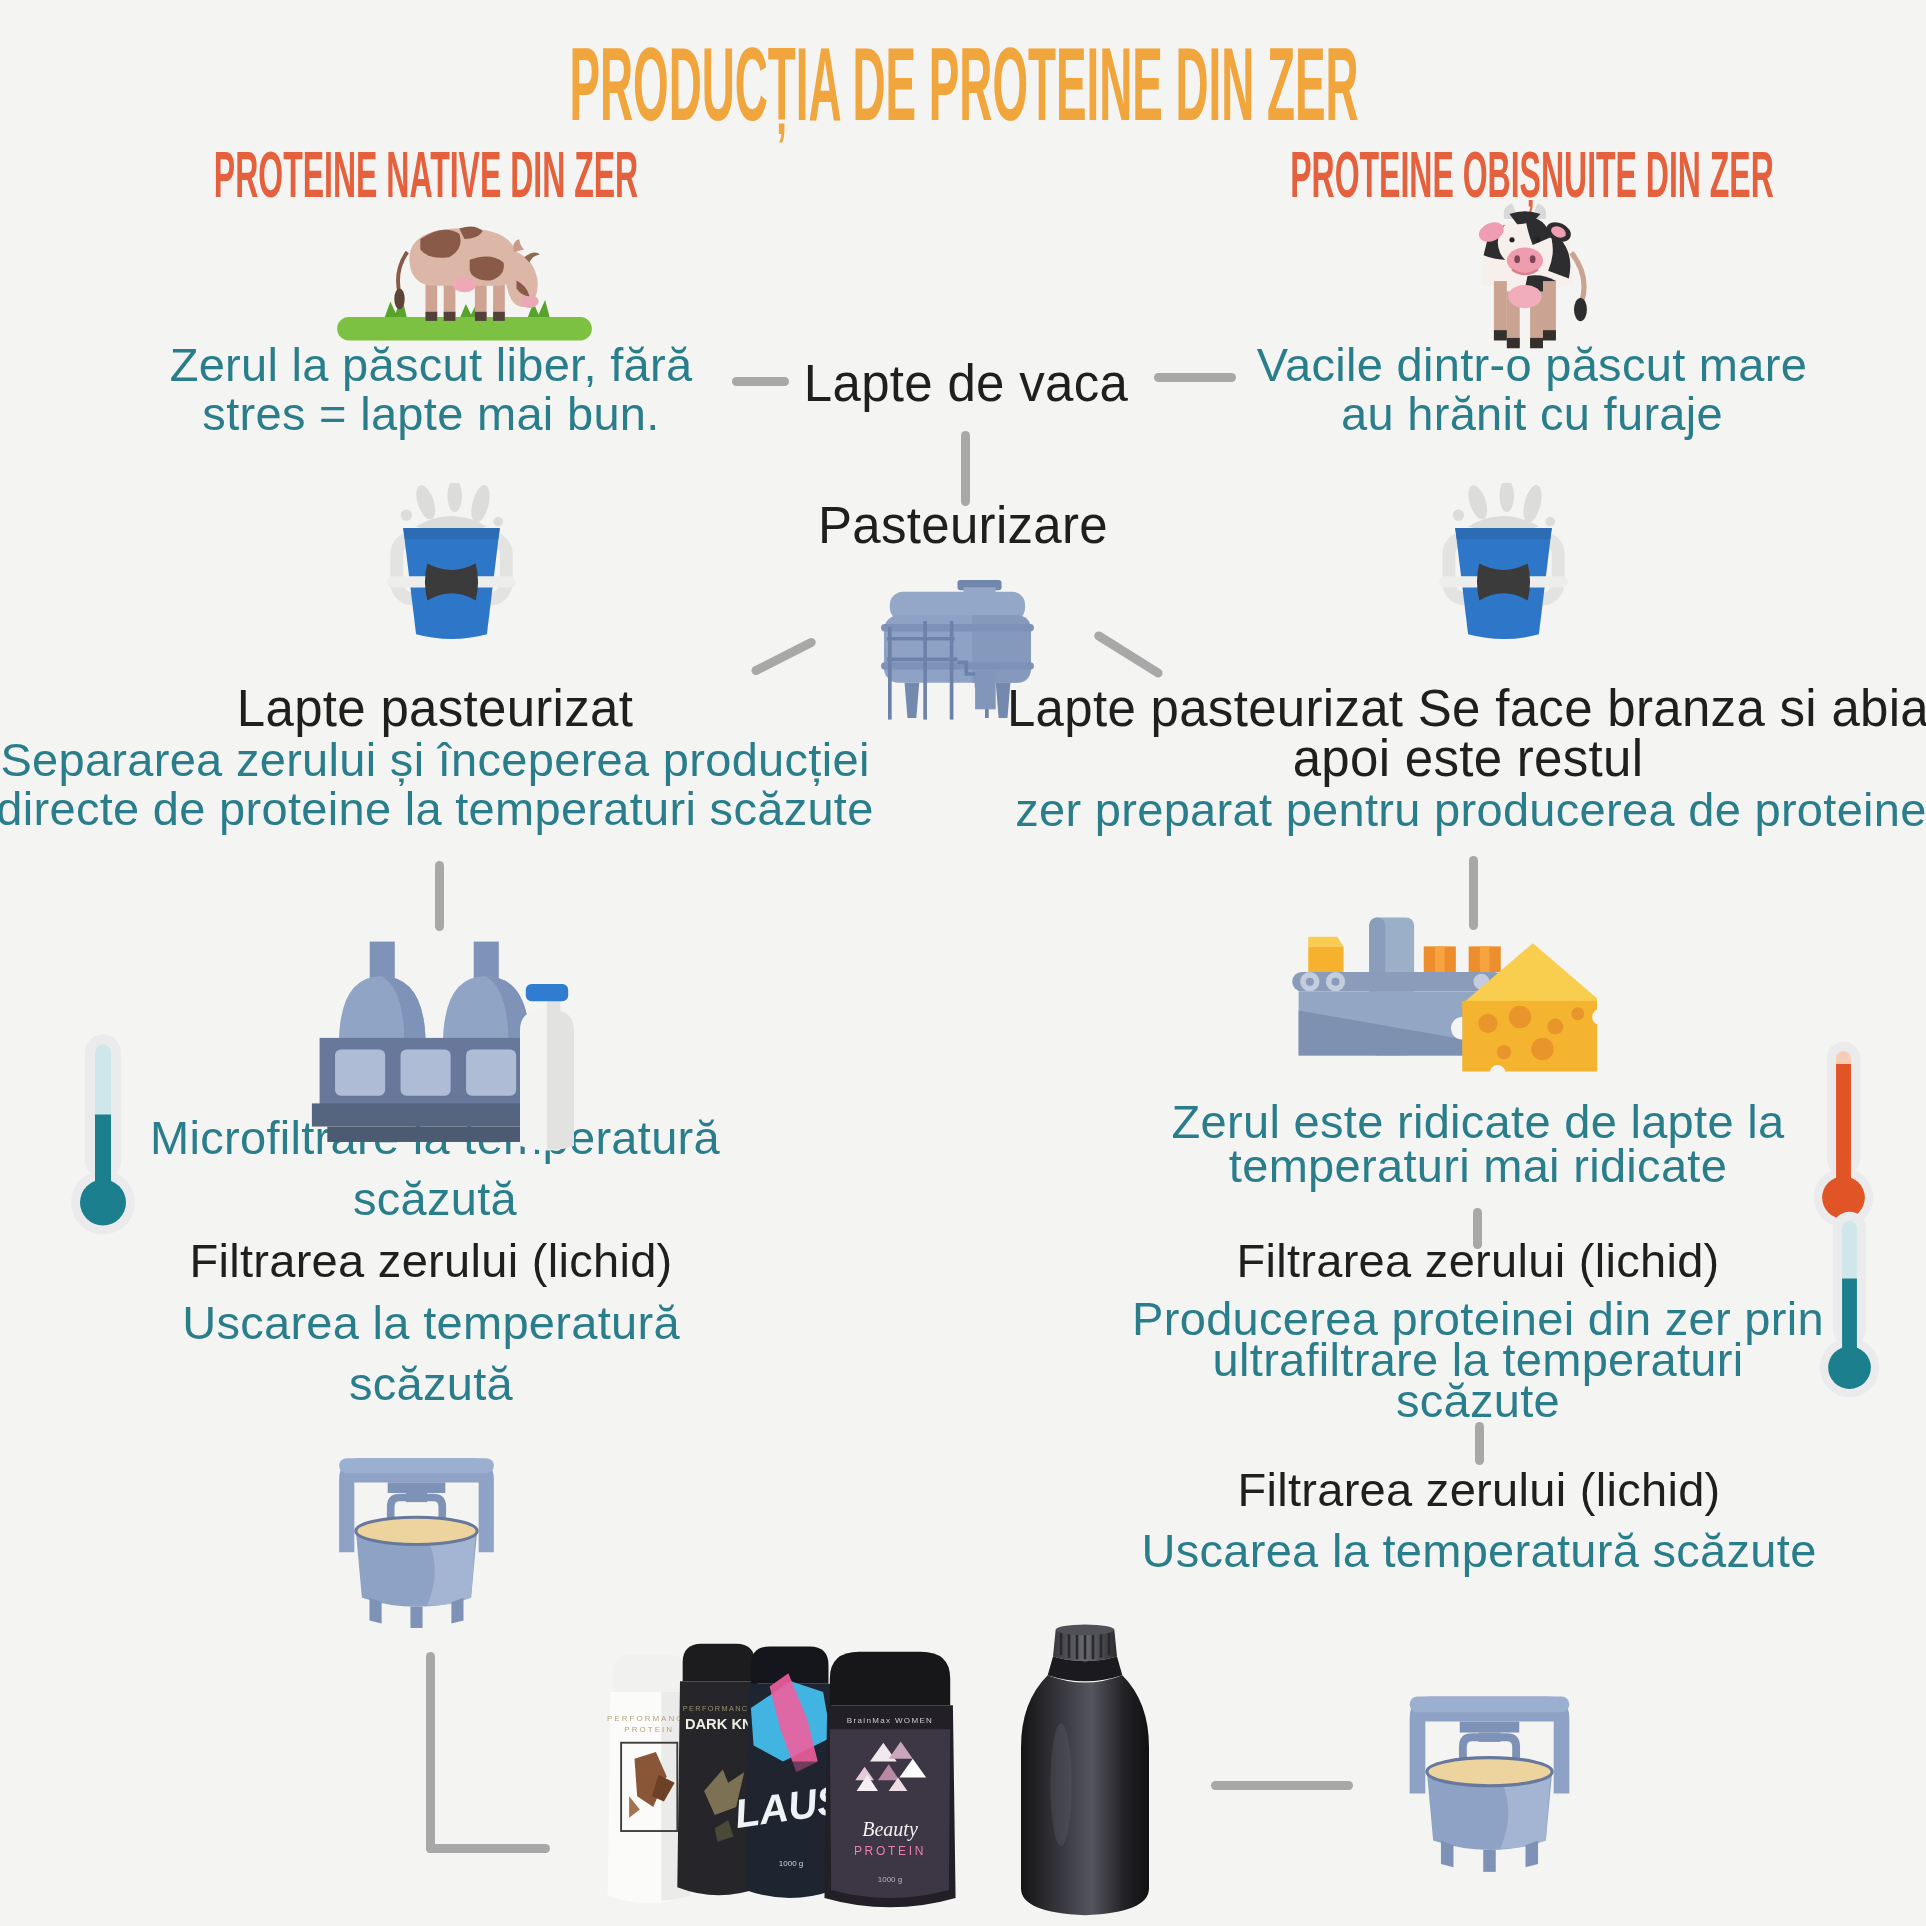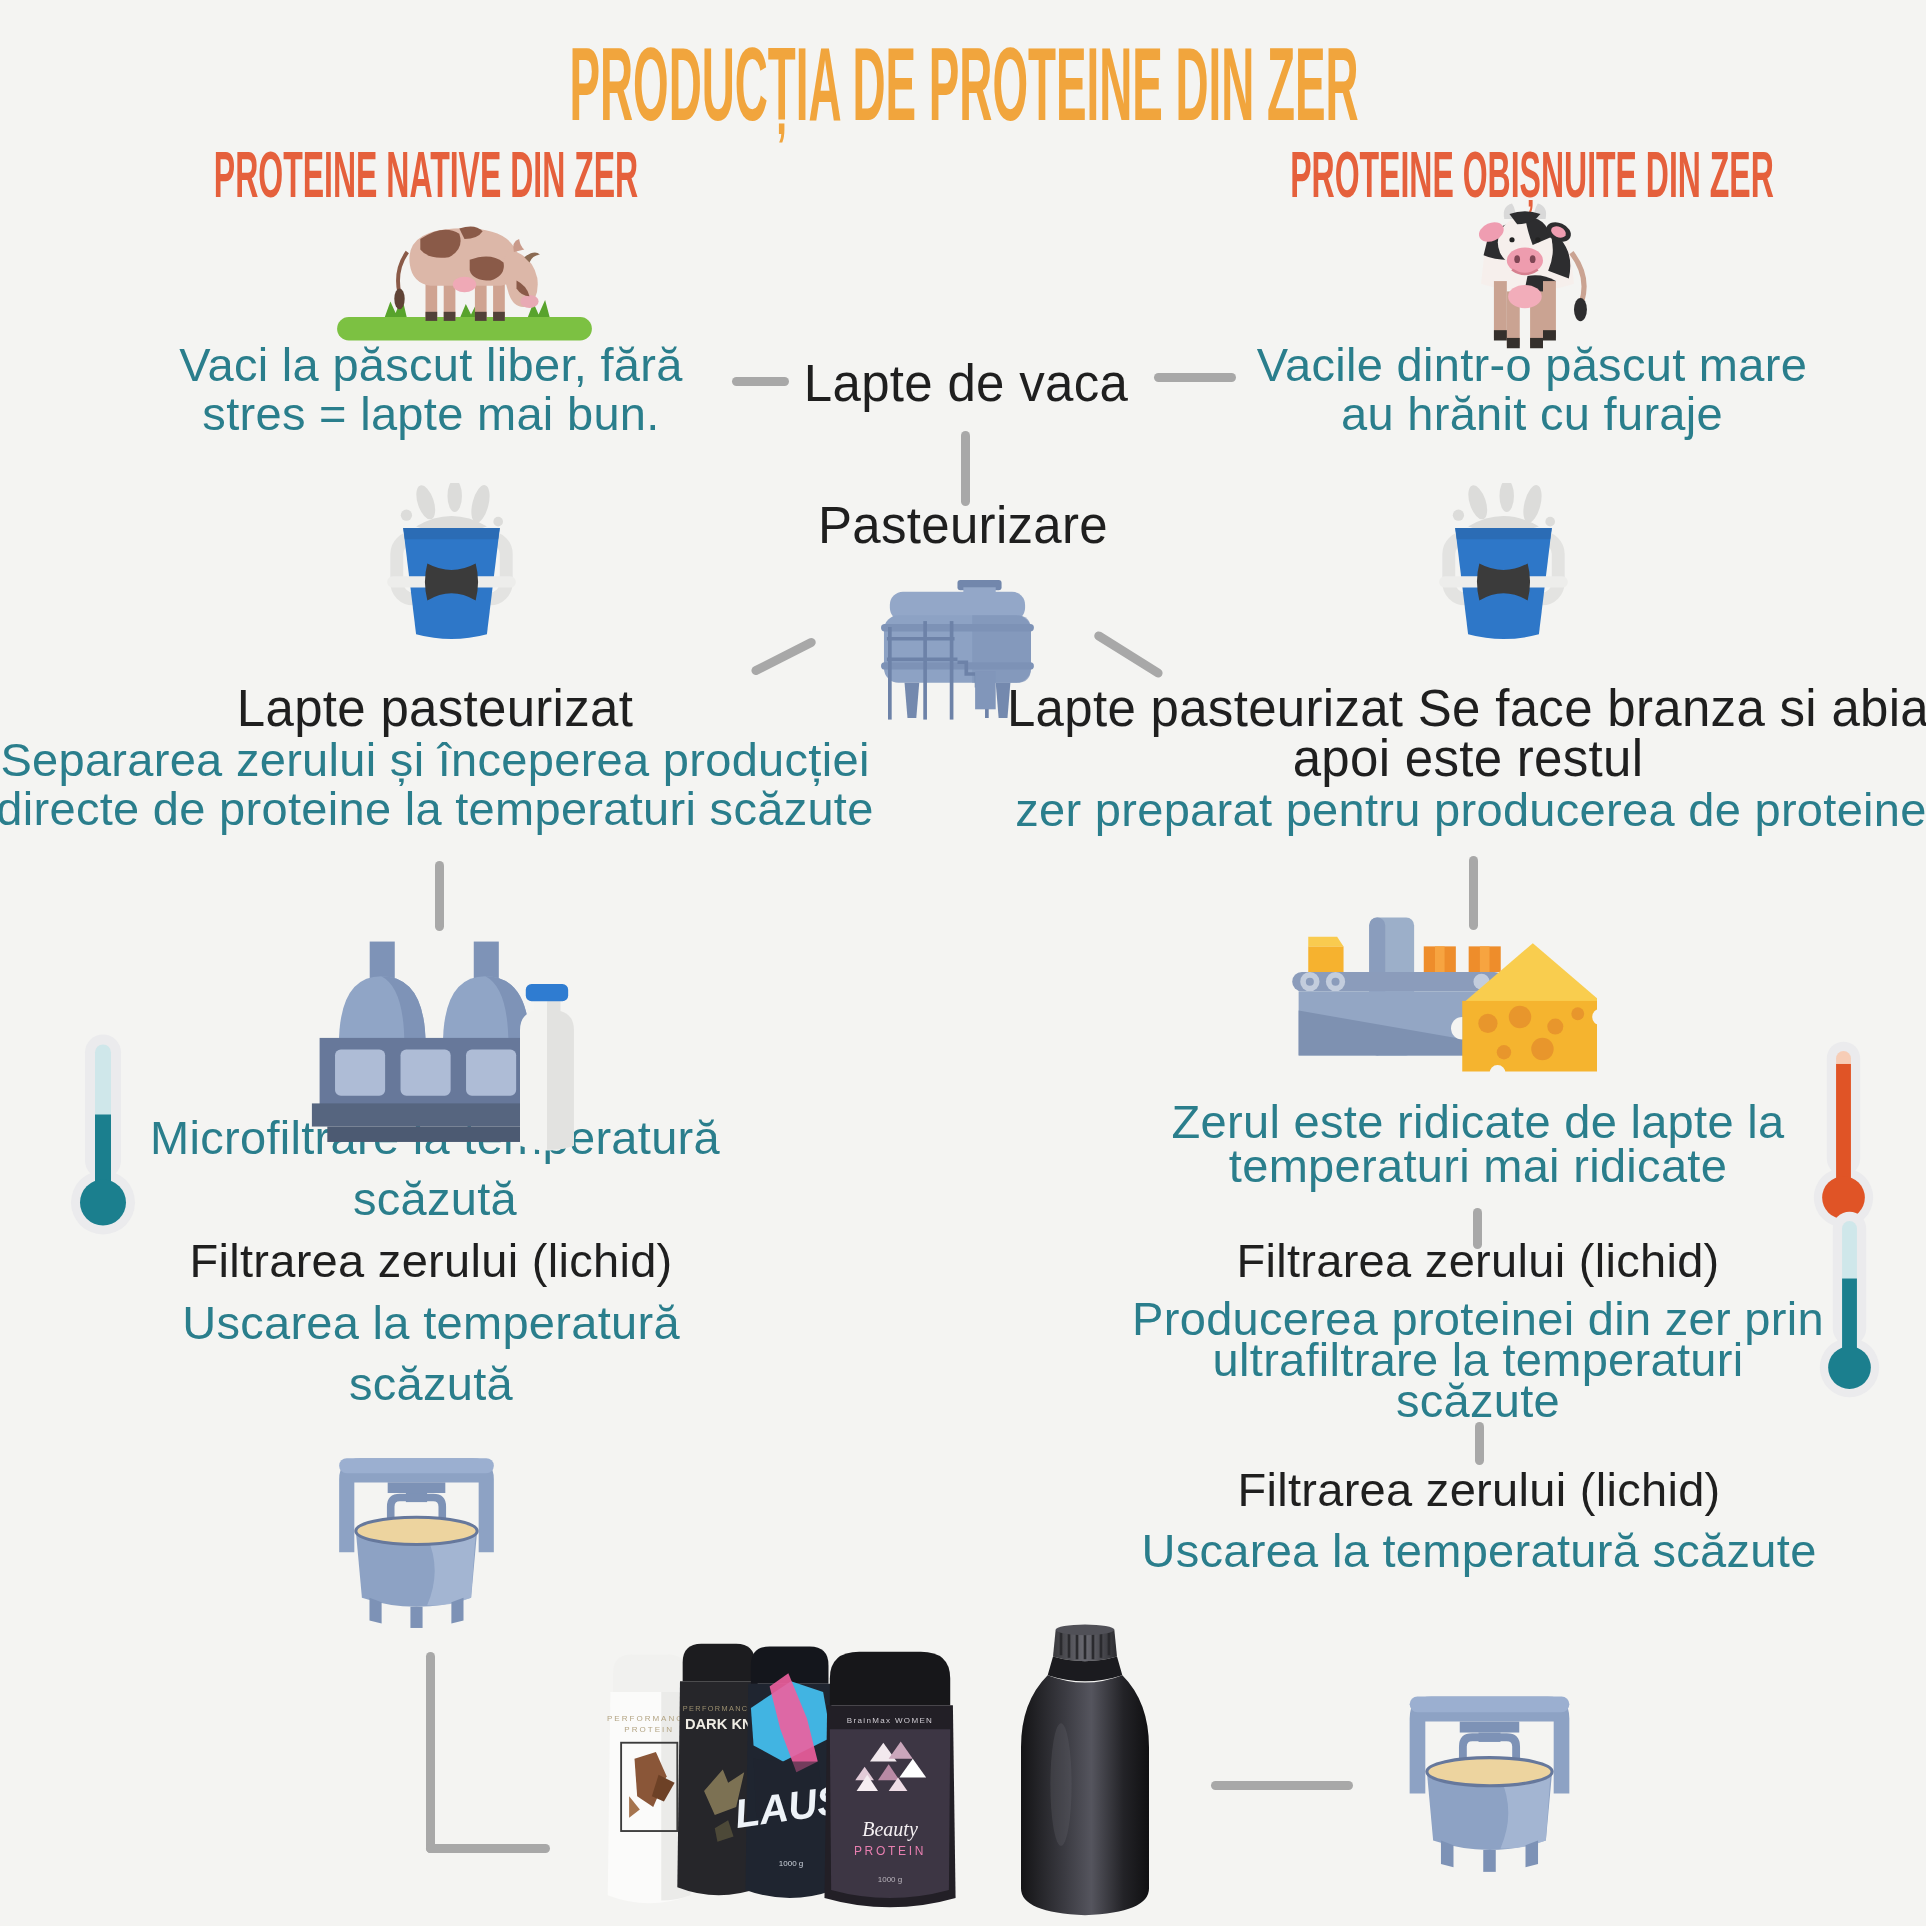--- a/index.html
+++ b/index.html
@@ -19,21 +19,21 @@
 </style>
 </head>
 <body>
 
 <div id="canvas">
 
   <div class="t title" style="left:964px;top:84px">PRODUCȚIA DE PROTEINE DIN ZER</div>
   <div class="t head" style="left:426px;top:175px">PROTEINE NATIVE DIN ZER</div>
   <div class="t head" style="left:1532px;top:175px">PROTEINE OBIȘNUITE DIN ZER</div>
 
-  <div class="t teal" style="left:431px;top:364px">Vaci la păscut liber, fără</div>
+  <div class="t teal" style="left:431px;top:364px">Zerul la păscut liber, fără</div>
   <div class="t teal" style="left:431px;top:413px">stres = lapte mai bun.</div>
   <div class="t big" style="left:966px;top:383px">Lapte de vaca</div>
   <div class="t teal" style="left:1532px;top:364px">Vacile dintr-o păscut mare</div>
   <div class="t teal" style="left:1532px;top:413px">au hrănit cu furaje</div>
   <div class="t big" style="left:963px;top:525px">Pasteurizare</div>
 
   <div class="t big" style="left:435px;top:708px">Lapte pasteurizat</div>
   <div class="t teal" style="left:435px;top:759px">Separarea zerului și începerea producției</div>
   <div class="t teal" style="left:435px;top:808px">directe de proteine la temperaturi scăzute</div>
   <div class="t big" style="left:1468px;top:708px">Lapte pasteurizat Se face branza si abia</div>

